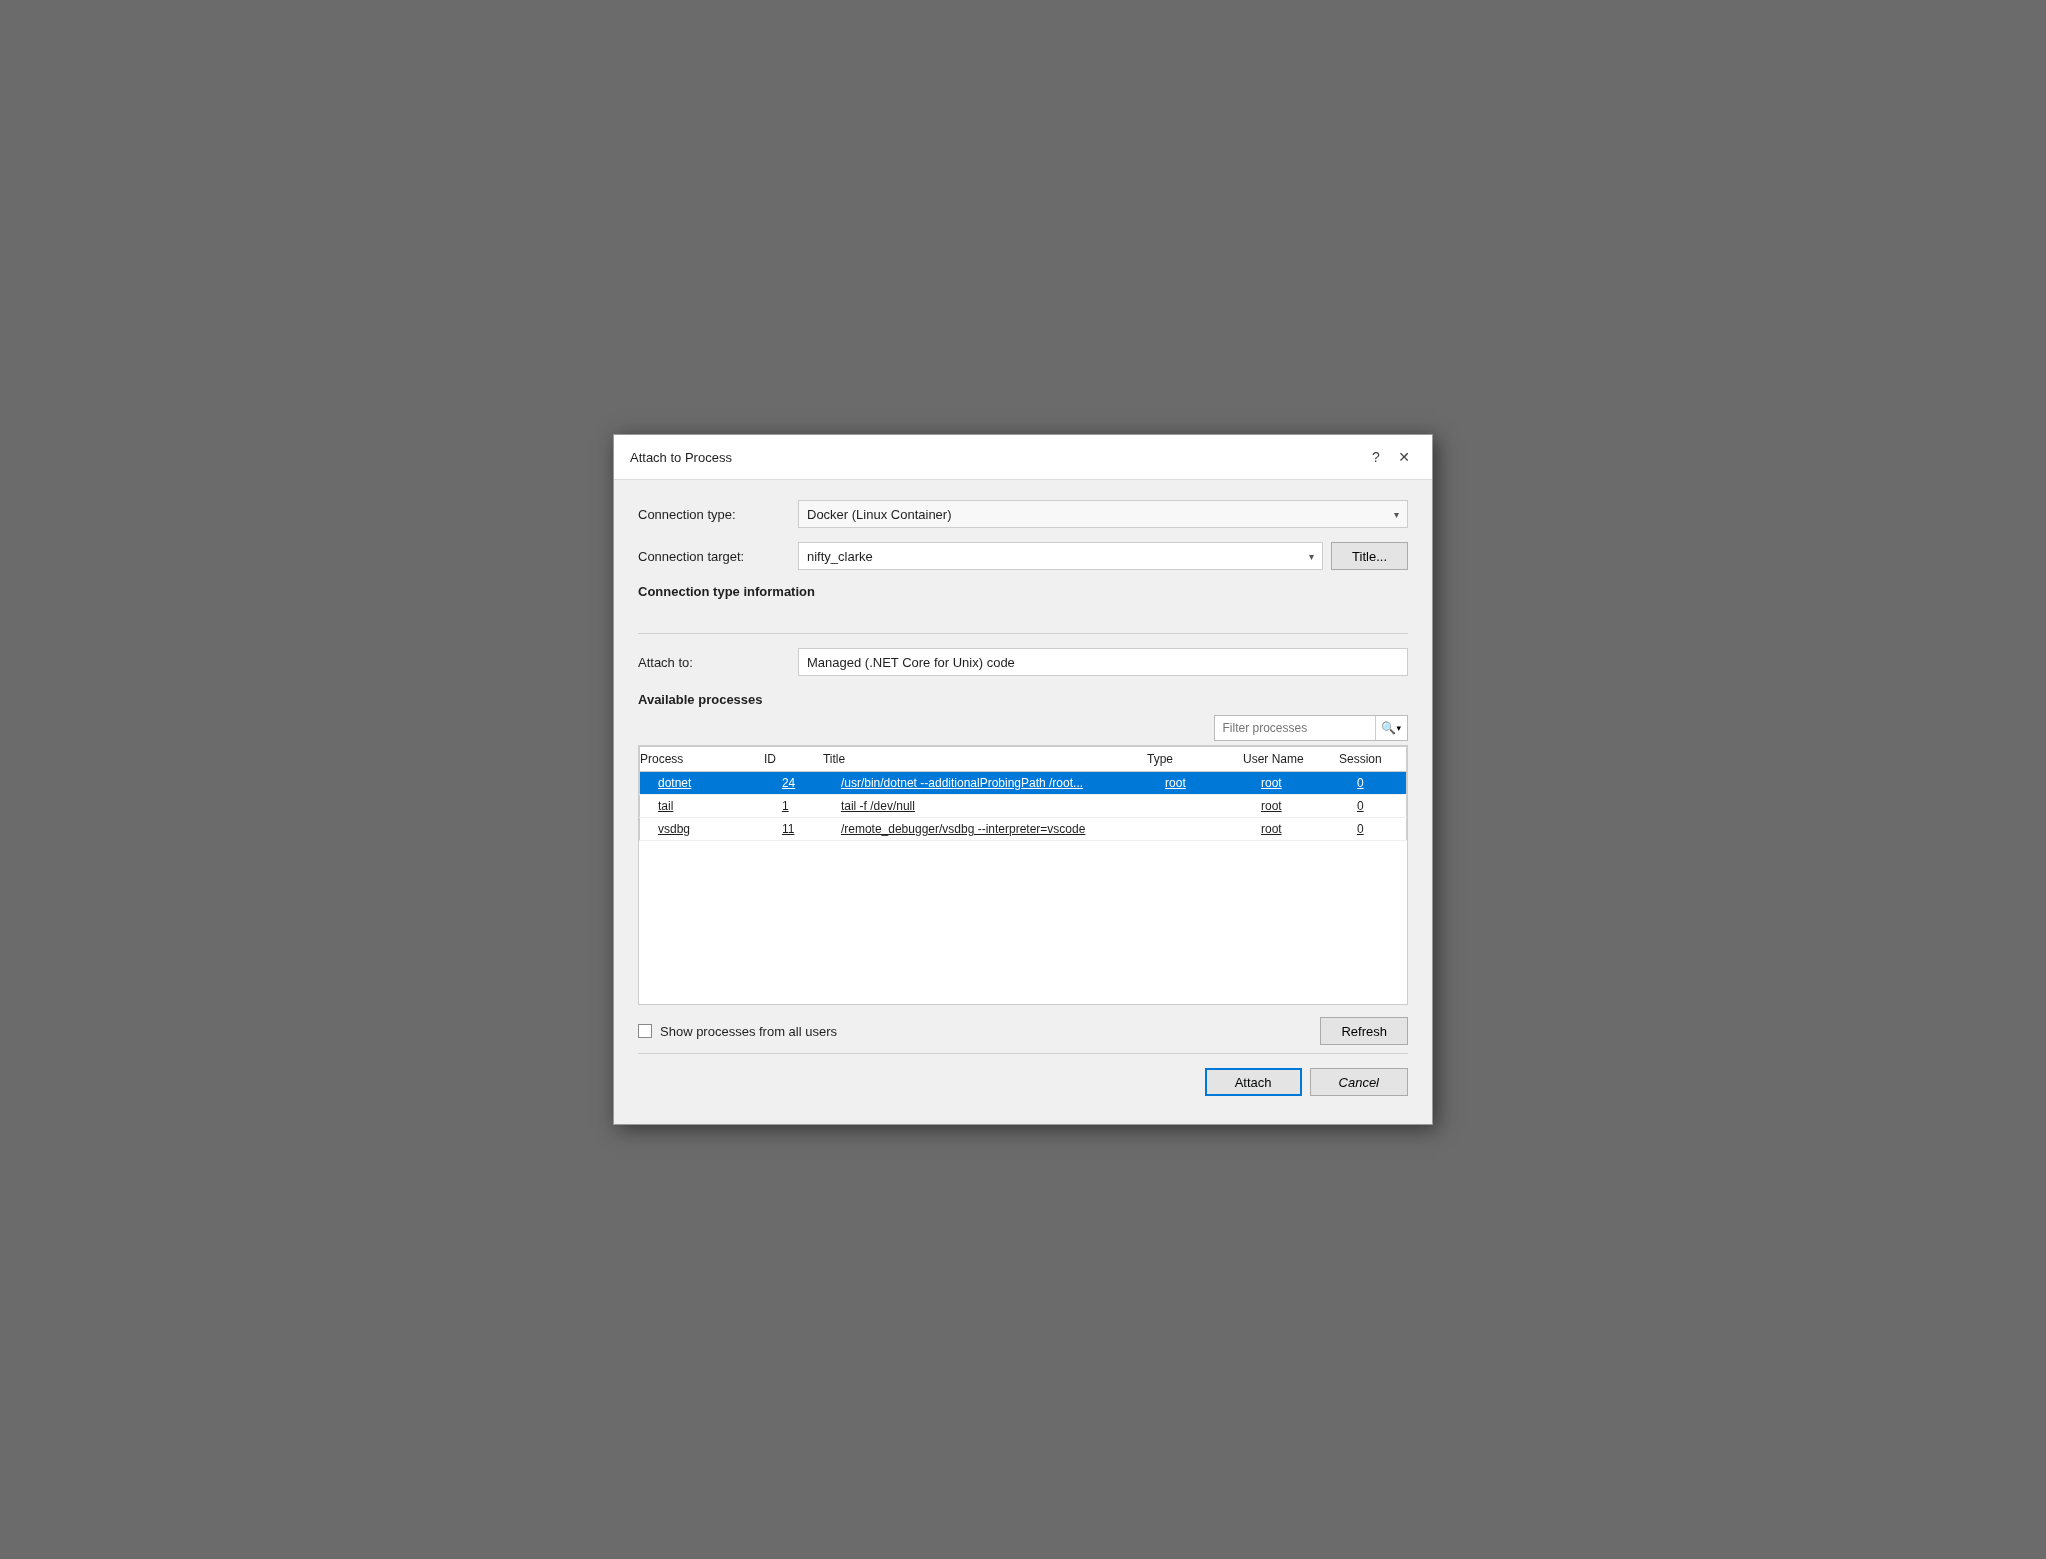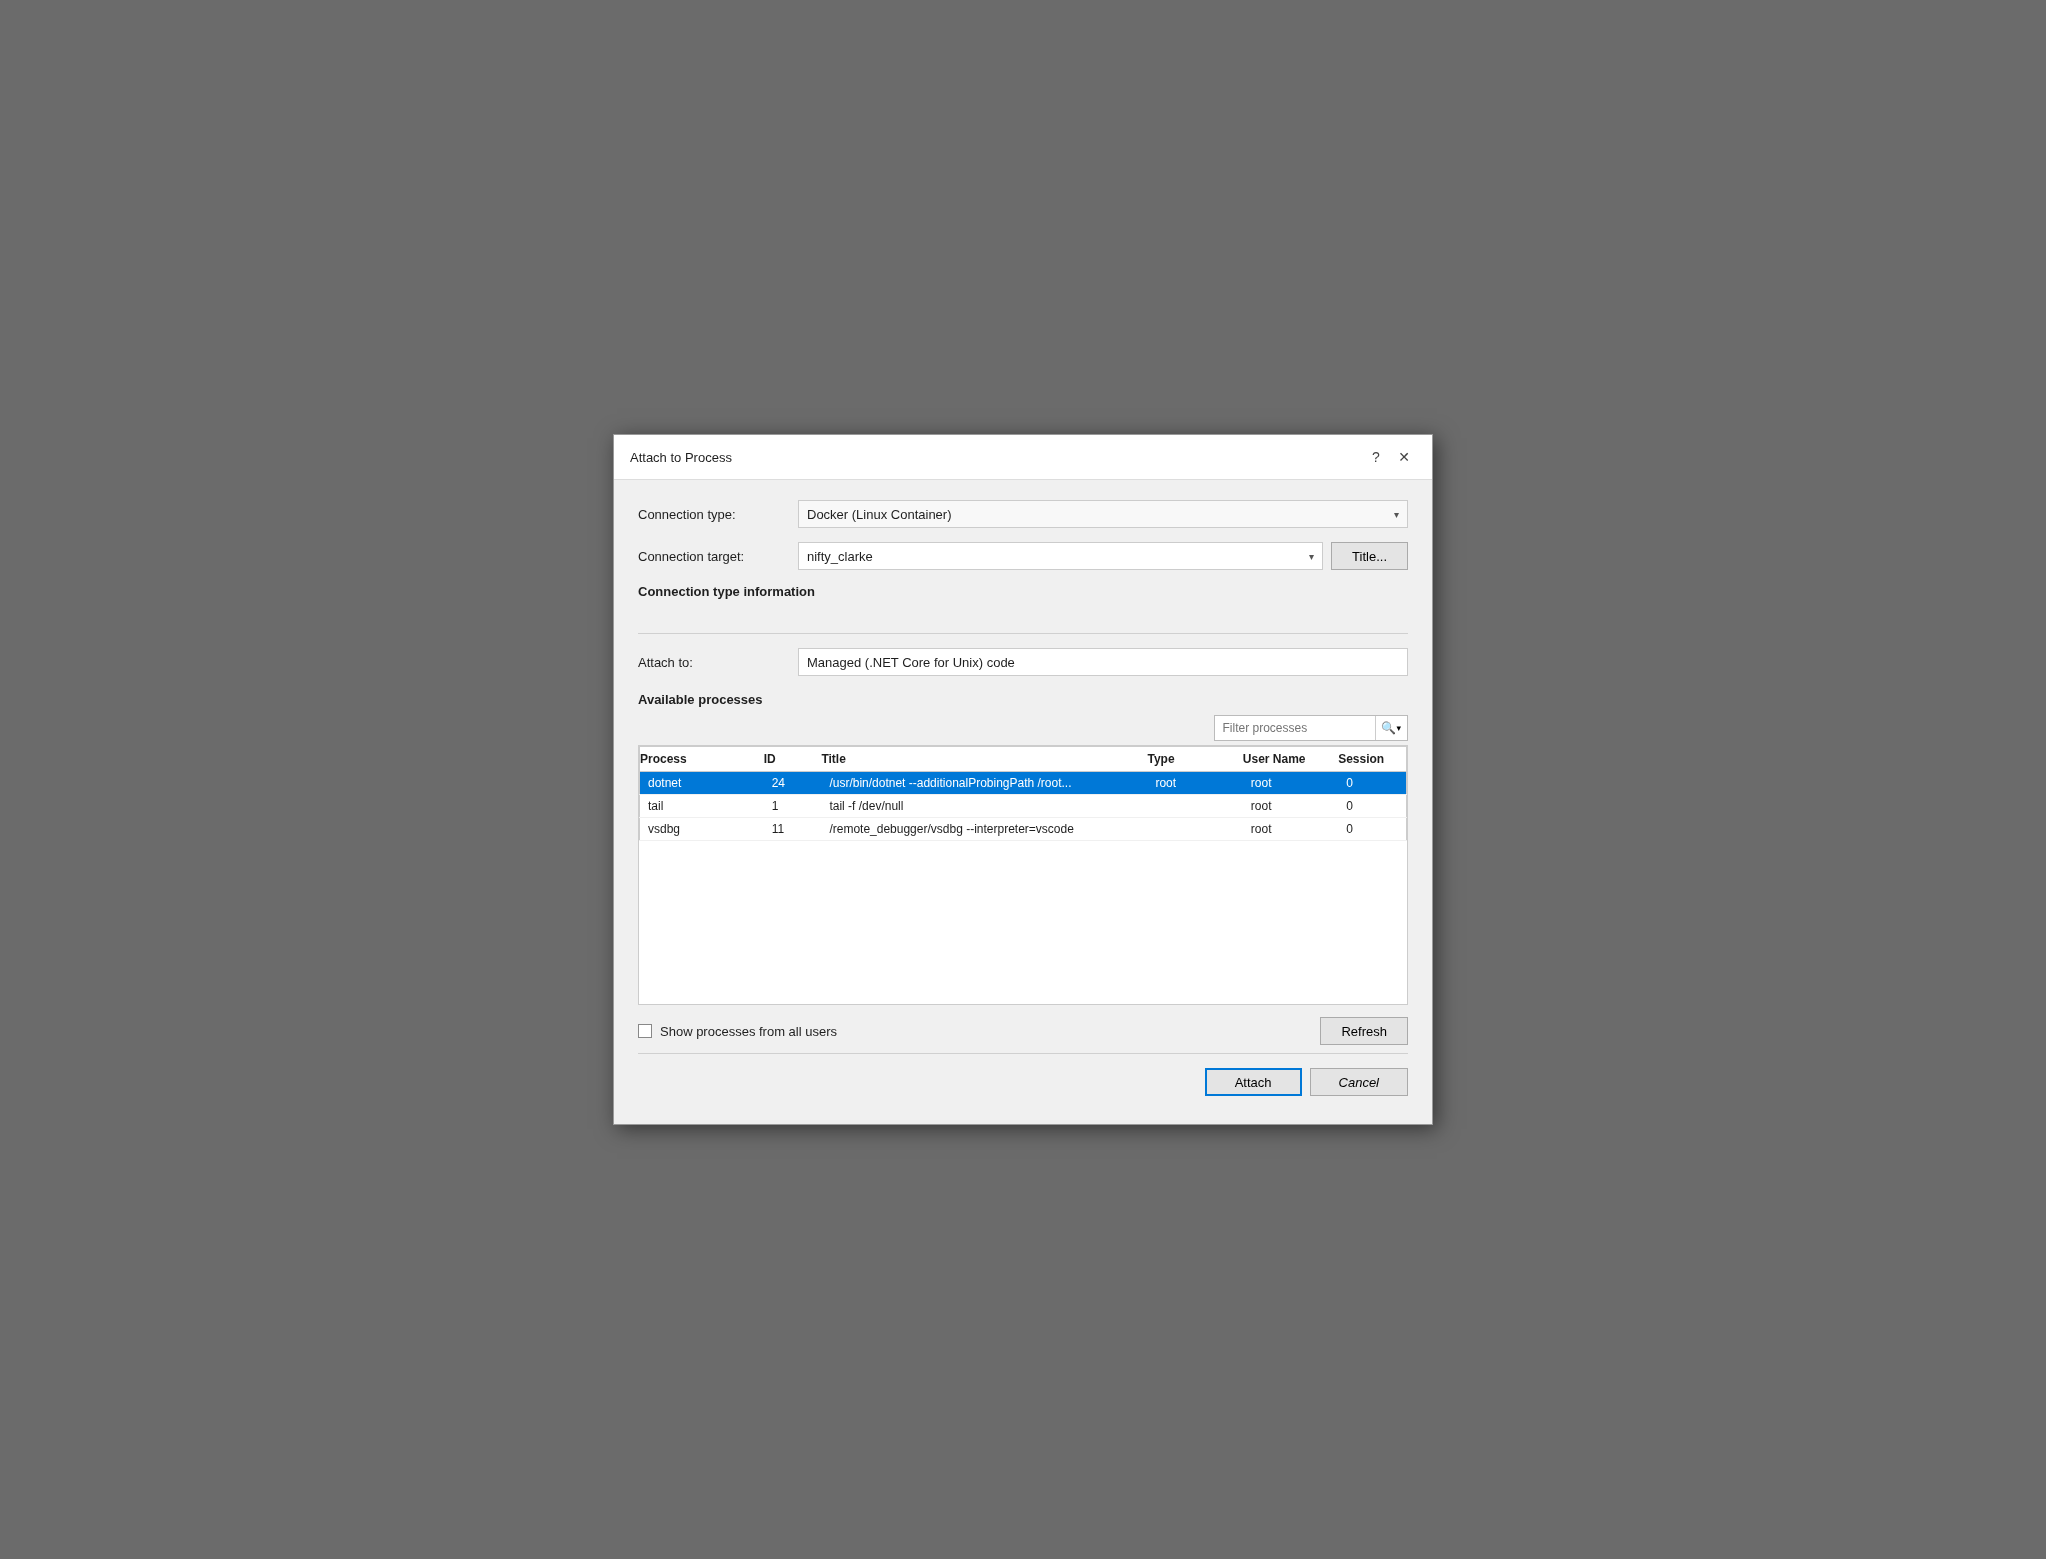--- a/index.html
+++ b/index.html
@@ -214,31 +214,32 @@
       width: 100%;
       border: 1px solid #ccc;
       background: #fff;
       border-collapse: collapse;
     }
 
     .process-table th {
       text-align: left;
       padding: 5px 0;
       font-size: 12px;
-      font-weight: bold;
+      font-weight: normal;
       border-bottom: 1px solid #ccc;
       background: #fff;
       color: #1e1e1e;
     }
 
     .process-table td {
-      padding: 4px 8px;
+      padding: 4px 18px;
       font-size: 12px;
       color: #1e1e1e;
       border-bottom: 1px solid #f0f0f0;
+      text-decoration: underline;
     }
 
     .process-table tr.selected td {
       background: #0078d7;
       color: #fff;
     }
 
     .table-container {
       border: 1px solid #ccc;
       background: #fff;

